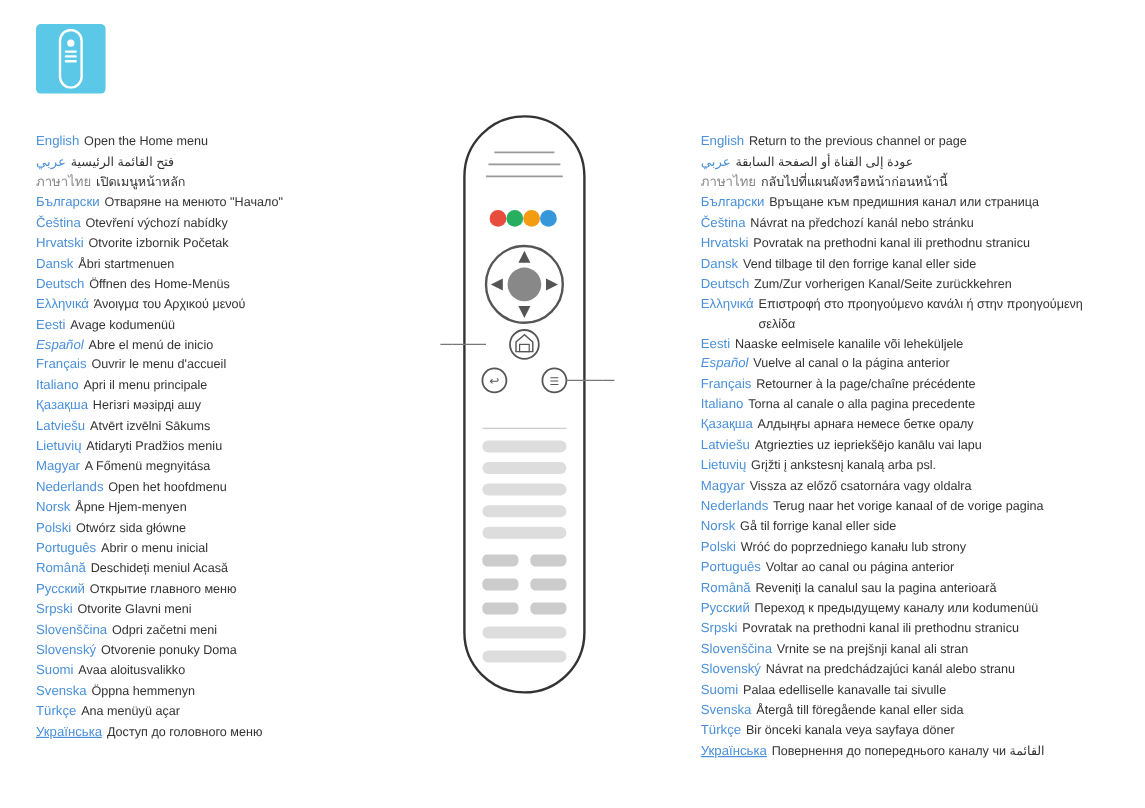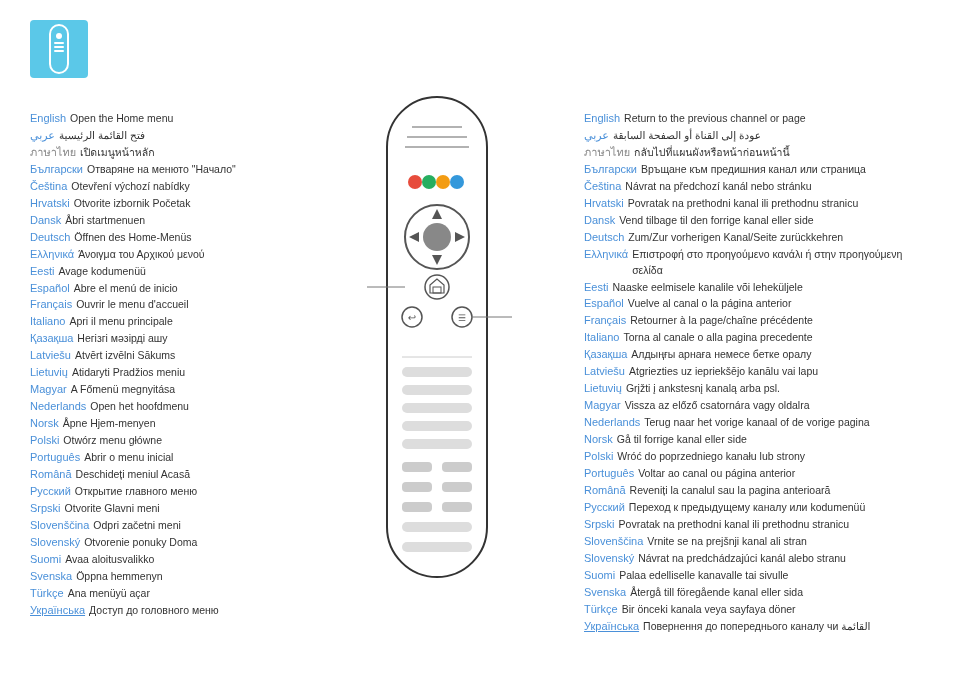--- a/index.html
+++ b/index.html
@@ -43,21 +43,21 @@
     .lang-en { color: #4a90d9; }
     .lang-ar { color: #4a90d9; direction: rtl; text-align: right; }
     .lang-th { color: #888; }
     .lang-bg { color: #4a90d9; }
     .lang-cs { color: #4a90d9; }
     .lang-hr { color: #4a90d9; }
     .lang-da { color: #4a90d9; }
     .lang-de { color: #4a90d9; }
     .lang-el { color: #4a90d9; }
     .lang-et { color: #4a90d9; }
-    .lang-es { color: #4a90d9; }
+    .lang-es { color: #4a90d9; font-style: italic; }
     .lang-fr { color: #4a90d9; }
     .lang-it { color: #4a90d9; }
     .lang-kk { color: #4a90d9; }
     .lang-lv { color: #4a90d9; }
     .lang-lt { color: #4a90d9; }
     .lang-hu { color: #4a90d9; }
     .lang-nl { color: #4a90d9; }
     .lang-no { color: #4a90d9; }
     .lang-pl { color: #4a90d9; }
     .lang-pt { color: #4a90d9; }
@@ -176,21 +176,21 @@
         <div class="entry-row">
           <span class="lang-label lang-nl">Nederlands</span>
           <span class="lang-text">Open het hoofdmenu</span>
         </div>
         <div class="entry-row">
           <span class="lang-label lang-no">Norsk</span>
           <span class="lang-text">Åpne Hjem-menyen</span>
         </div>
         <div class="entry-row">
           <span class="lang-label lang-pl">Polski</span>
-          <span class="lang-text">Otwórz menu główne</span>
+          <span class="lang-text">Otwórz sida główne</span>
         </div>
         <div class="entry-row">
           <span class="lang-label lang-pt">Português</span>
           <span class="lang-text">Abrir o menu inicial</span>
         </div>
         <div class="entry-row">
           <span class="lang-label lang-ro">Română</span>
           <span class="lang-text">Deschideți meniul Acasă</span>
         </div>
         <div class="entry-row">

